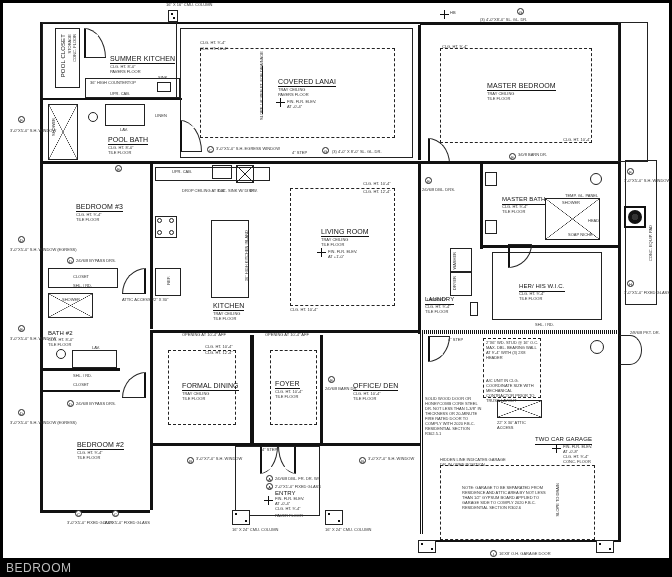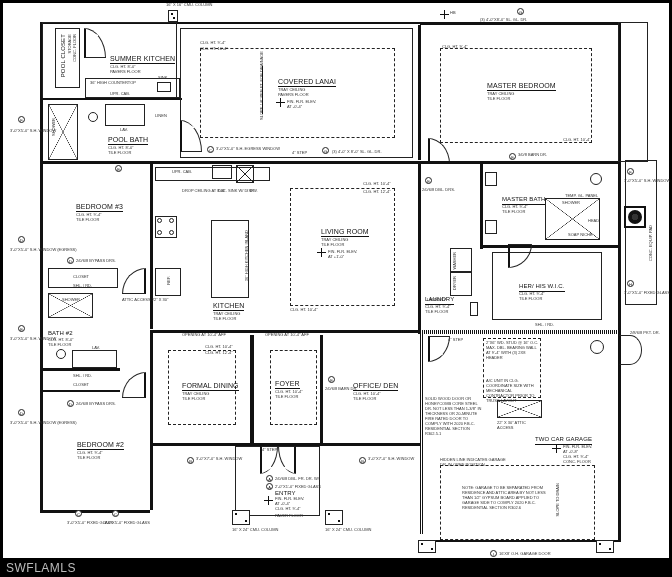--- a/index.html
+++ b/index.html
@@ -296,14 +296,14 @@
   <div class="tiny" style="left:462px;top:485px;white-space:normal;width:85px">NOTE: GARAGE TO BE SEPARATED FROM RESIDENCE AND ATTIC AREA BY NOT LESS THAN 1/2" GYPSUM BOARD APPLIED TO GARAGE SIDE TO COMPLY 2020 F.B.C. RESIDENTIAL SECTION R302.6</div>
   <div class="tiny vert" style="left:555px;top:483px">SLOPE TO DRAIN</div>
   <div class="col" style="left:418px;top:540px;width:18px;height:13px"></div>
   <div class="col" style="left:596px;top:540px;width:18px;height:13px"></div>
   <div class="tag" style="left:490px;top:550px">I</div>
   <div class="tiny" style="left:499px;top:551px">16'x8' O.H. GARAGE DOOR</div>
   <div class="door" style="left:618px;top:335px;width:24px;height:30px;border-radius:0 100% 100% 0;border-left:2px solid #111"></div>
   <div class="tiny" style="left:630px;top:330px">2/8/6/8 PKT. DR.</div>
 
   <div class="bottom-bar"></div>
-  <div class="watermark">SWFLAMLS</div>
+  <div class="watermark">BEDROOM</div>
 </div>
 
 </body></html>

